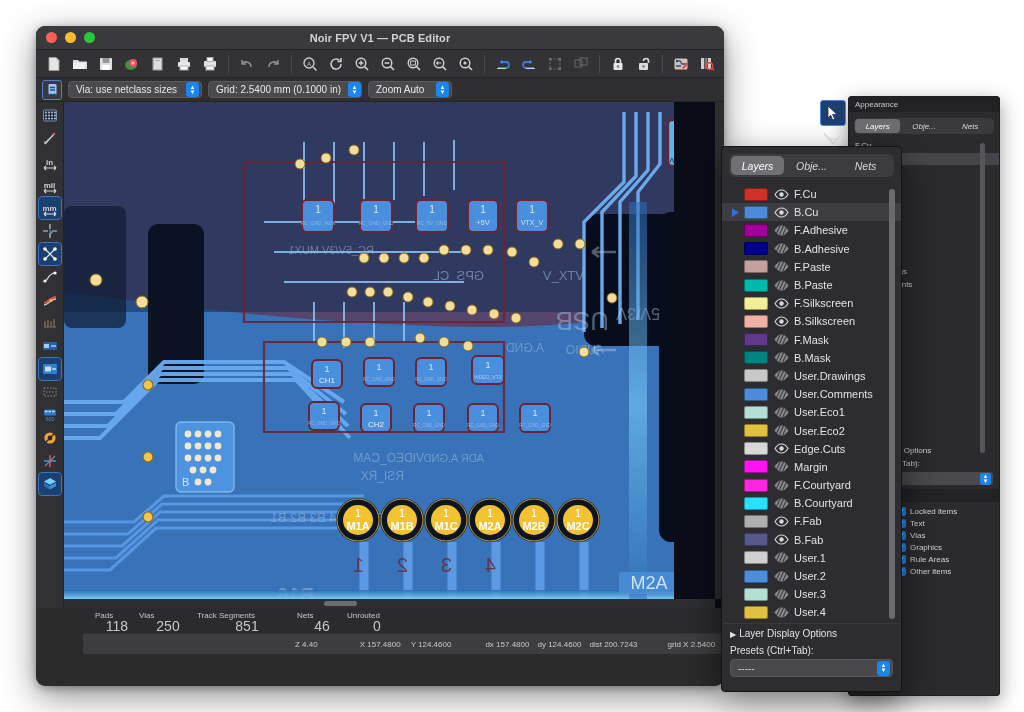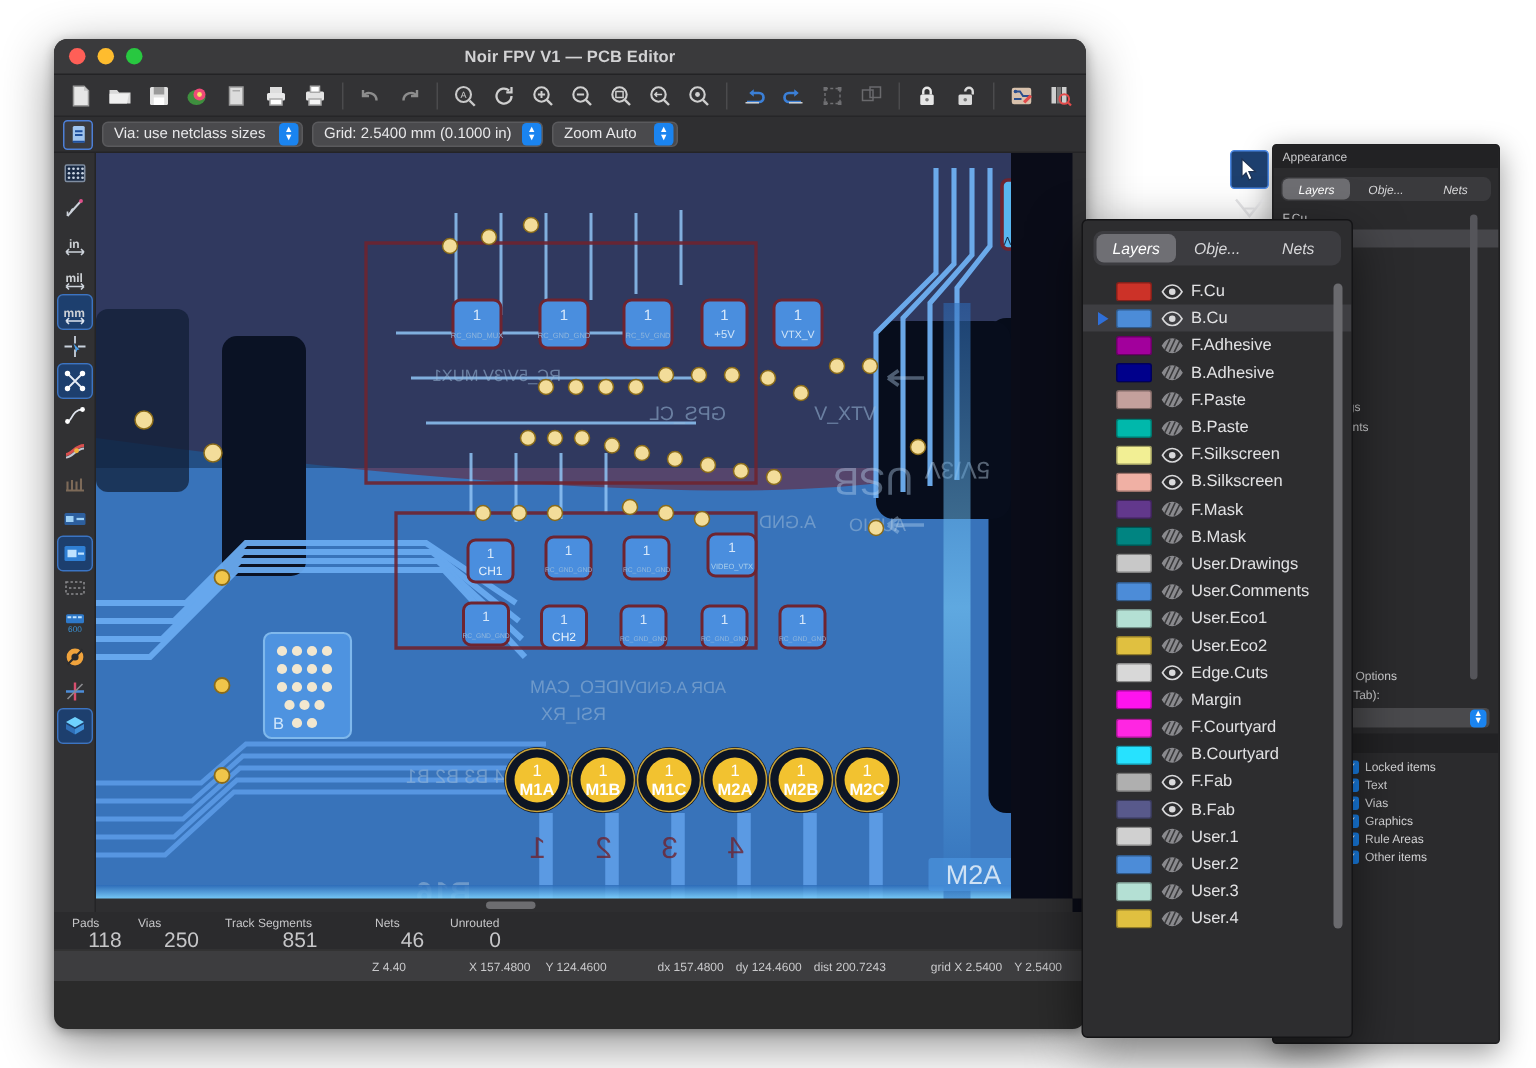--- a/index.html
+++ b/index.html
@@ -70,21 +70,21 @@
   .ltool.sel{background:#1d3f6e;outline:1px solid #3a74c4;}
   .ltool .tx{font-size:8px;color:#cfd2d6;font-weight:bold;line-height:7px;}
   
   #canvasWrap { position:relative; flex:1; background:#0a0c18; overflow:hidden; }
   #canvas { position:absolute; inset:0; }
   #hscroll{position:absolute;left:0;right:9px;bottom:0;height:9px;background:#2e2e30;}
   #hscroll .thumb{position:absolute;left:40%;width:5%;top:2px;height:5px;
     background:#6d6d70;border-radius:3px;}
   #vscroll{position:absolute;right:0;top:0;bottom:9px;width:9px;background:#2e2e30;}
   
-  #statwrap{height:46px;background:#2b2b2d;}
+  #statwrap{height:46px;background:#2b2b2d;margin-left:47px;}
   #statrow1{height:25px;display:flex;align-items:center;padding-left:12px;gap:0;}
   .statcell{display:flex;flex-direction:column;justify-content:center;}
   .statcell .k{font-size:8px;color:#c6c6c8;line-height:10px;}
   .statcell .v{font-size:14px;color:#c6c6c8;line-height:10px;text-align:center;}
   #statrow2{height:21px;background:#3d3d3f;display:flex;align-items:center;
     font-size:8px;color:#c9c9cb;border-top:1px solid #333;}
   #statrow2 span{white-space:nowrap;}
   
   #appear {
     position:absolute; left:848px; top:96px; width:152px; height:600px;
@@ -1229,13 +1229,26 @@
             <path d="M1 5.5C3 2 5.2 1 7.5 1S12 2 14 5.5C12 9 9.8 10 7.5 10S3 9 1 5.5z" fill="#8a8a8e" stroke="#8a8a8e" stroke-width="1"></path>
             <g stroke="#3a3a3c" stroke-width="1.1">
               <path d="M2.5 8.5L6 1.2M5.5 9.5L9.5 1M8.8 9.8L12.6 2"></path>
             </g>
           </svg>
         </div>
         <div class="lname">User.4</div>
       </div>
     </div>
   <div id="lpscroll"></div>
+  <div id="lpfoot">
+    <div class="ldo">
+      <span style="color:#e2e2e4;font-size:8px;margin-right:3px;">▶</span><span>Layer Display Options</span>
+    </div>
+    <div class="pl">Presets (Ctrl+Tab):</div>
+    <div class="combo3">
+      <span>-----</span>
+      <span class="stepper">
+          <span>▲</span>
+          <span>▼</span>
+        </span>
+    </div>
+  </div>
 </div>
 
 </body></html>

